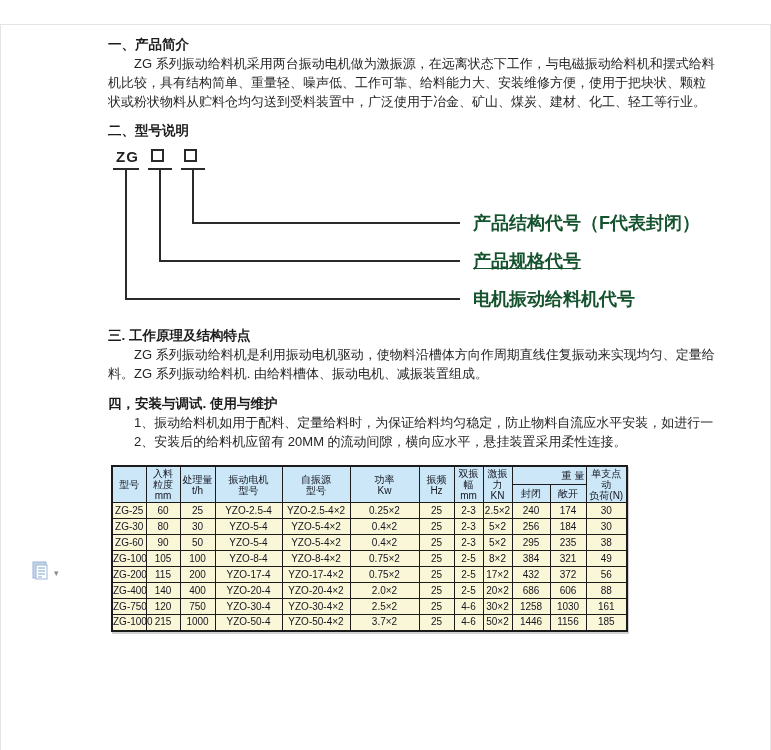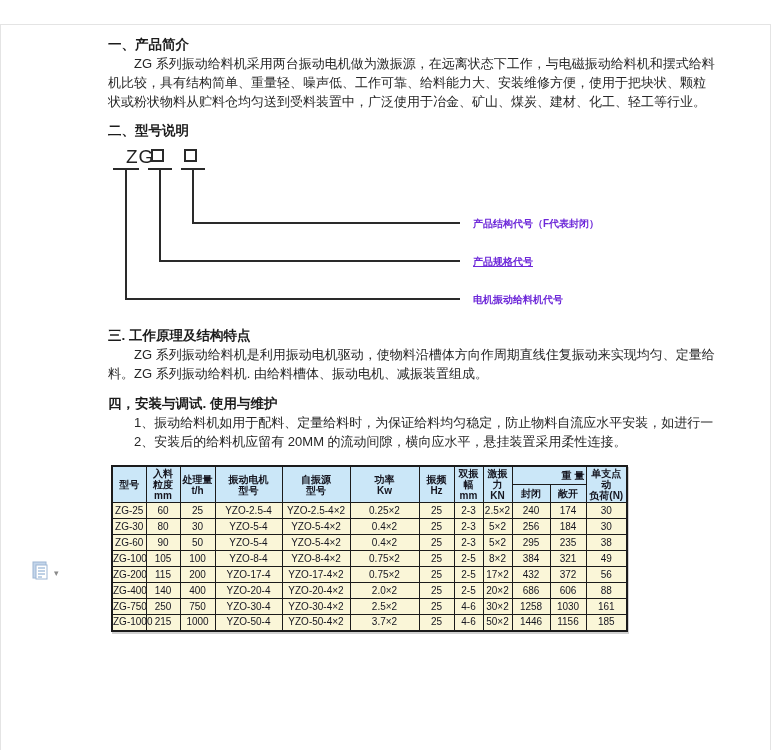--- a/index.html
+++ b/index.html
@@ -25,56 +25,56 @@
   .h2 { margin-top:10px; }
   .h3 { margin-top:14px; }
   .h4 { margin-top:11px; }
   .h5 { margin-top:8px; letter-spacing:1px; }
   .para { }
   .tline { white-space:nowrap; }
   .para .tline:first-child { text-indent:2em; }
 
   
   .diagram { position:relative; height:172px; width:620px; }
-  .dg-prefix { position:absolute; left:18px; top:7px; font-weight:400; font-size:19px; color:#222; letter-spacing:1px; }
+  .dg-prefix { position:absolute; left:8px; top:7px; font-weight:700; font-size:15px; color:#222; letter-spacing:1px; }
   .dg-box { position:absolute; top:9px; width:13px; height:13px; border:2px solid #2a2a2a; background:#fff; }
   .dg-box1 { left:43px; }
   .dg-box2 { left:76px; }
   .dg-ul { position:absolute; top:28px; height:2px; background:#2a2a2a; }
   .dg-ul0 { left:5px;  width:26px; }
   .dg-ul1 { left:40px; width:24px; }
   .dg-ul2 { left:73px; width:24px; }
   .dg-v { position:absolute; width:2px; background:#2a2a2a; top:29px; }
   .dg-v0 { left:17px; height:131px; }
   .dg-v1 { left:51px; height:93px; }
   .dg-v2 { left:84px; height:55px; }
   .dg-h { position:absolute; height:2px; background:#2a2a2a; }
   .dg-h-top { left:84px; top:82px;  width:268px; }
   .dg-h-mid { left:51px; top:120px; width:301px; }
   .dg-h-bot { left:17px; top:158px; width:335px; }
-  .dg-label { position:absolute; left:365px; font-weight:700; font-size:10px; color:#6d28d9; white-space:nowrap; }
+  .dg-label { position:absolute; left:365px; font-weight:700; font-size:18px; color:#14532d; white-space:nowrap; }
   .dg-l1 { top:74px; }
   .dg-l2 { top:112px;text-decoration:underline; }
   .dg-l3 { top:150px; }
 
   
   .ptable-wrap { margin-top:14px; margin-left:3px; }
   table.ptable {
     border-collapse:collapse; table-layout:fixed; width:516px;
     border:2px solid #1b1b1b;
     box-shadow:1px 2px 0 rgba(150,150,150,0.45);
   }
   .ptable th, .ptable td {
     border:1px solid #1b1b1b;
     text-align:center; vertical-align:middle;
     overflow:visible;
   }
   .ptable th {
     background:#cbe7f8; color:#15151f;
-    font-size:10px; font-weight:700; line-height:11px;
+    font-size:10px; font-weight:400; line-height:11px;
     white-space:pre-line; padding:1px 0;
   }
   .ptable th.wmain { height:16px;padding-left:48px; }
   .ptable th.wsub  { height:15px; }
   .ptable td {
     background:#faf6d8; color:#15151f;
     font-size:10px; line-height:12px; height:16px; white-space:nowrap;
   }
   .ptable td:first-child { text-align:center; }
 
@@ -258,21 +258,21 @@
             <td>2.0×2</td>
             <td>25</td>
             <td>2-5</td>
             <td>20×2</td>
             <td>686</td>
             <td>606</td>
             <td>88</td>
           </tr>
             <tr>
             <td>ZG-750</td>
-            <td>250</td>
+            <td>120</td>
             <td>750</td>
             <td>YZO-30-4</td>
             <td>YZO-30-4×2</td>
             <td>2.5×2</td>
             <td>25</td>
             <td>4-6</td>
             <td>30×2</td>
             <td>1258</td>
             <td>1030</td>
             <td>161</td>

